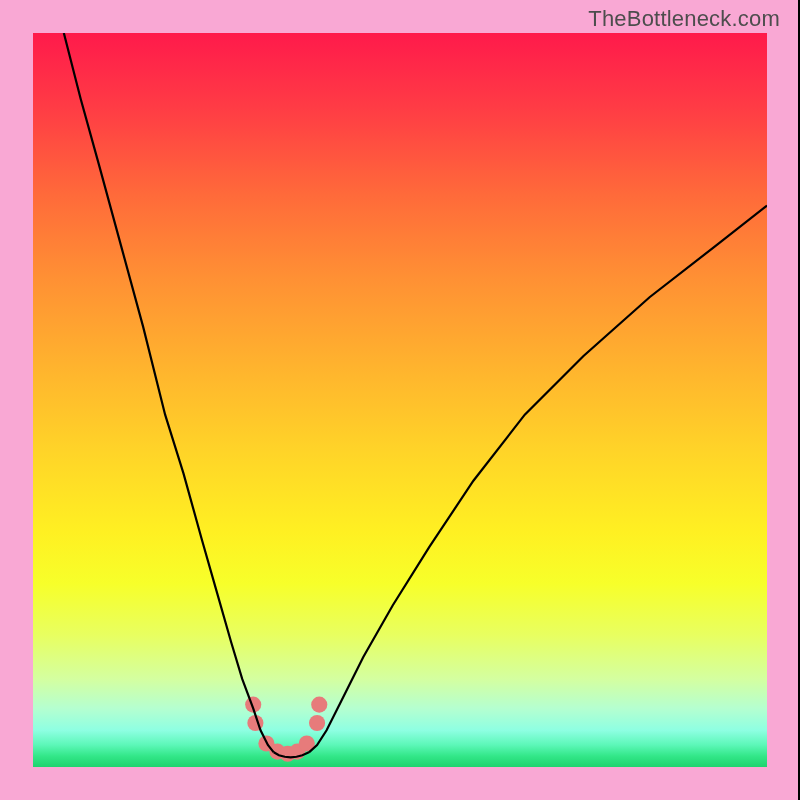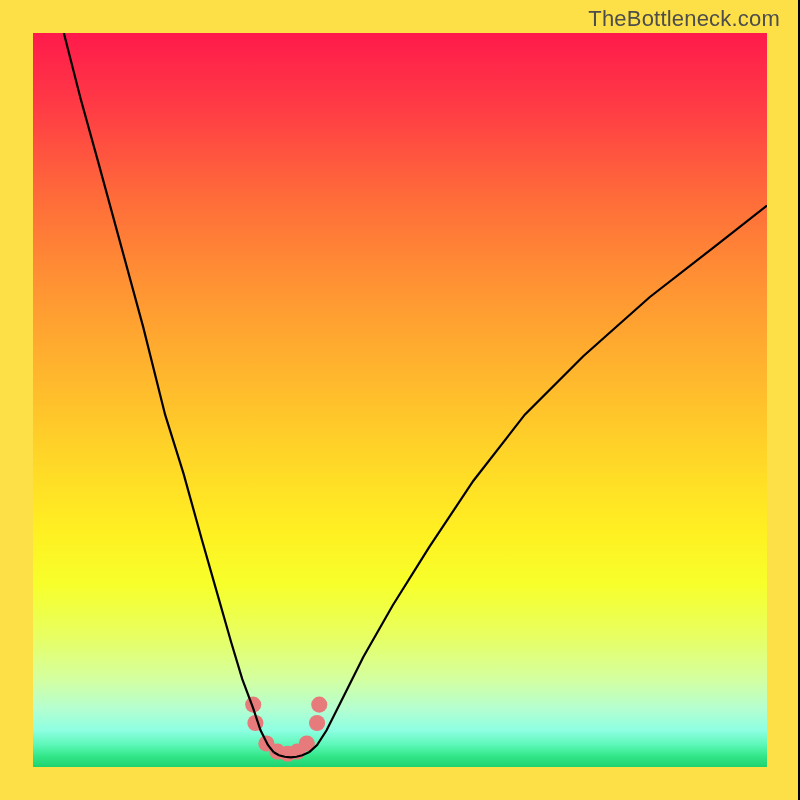--- a/index.html
+++ b/index.html
@@ -10,21 +10,21 @@
     overflow: hidden;
     background: #000;
     font-family: Arial, Helvetica, sans-serif;
   }
   .frame {
     position: absolute;
     top: 0;
     left: 0;
     width: 798px;
     height: 800px;
-    background: #fde047;
+    background: #f9a8d4;
   }
   .plot-area {
     position: absolute;
     top: 33px;
     left: 33px;
     width: 734px;
     height: 734px;
     overflow: hidden;
   }
   .gradient-bg {

